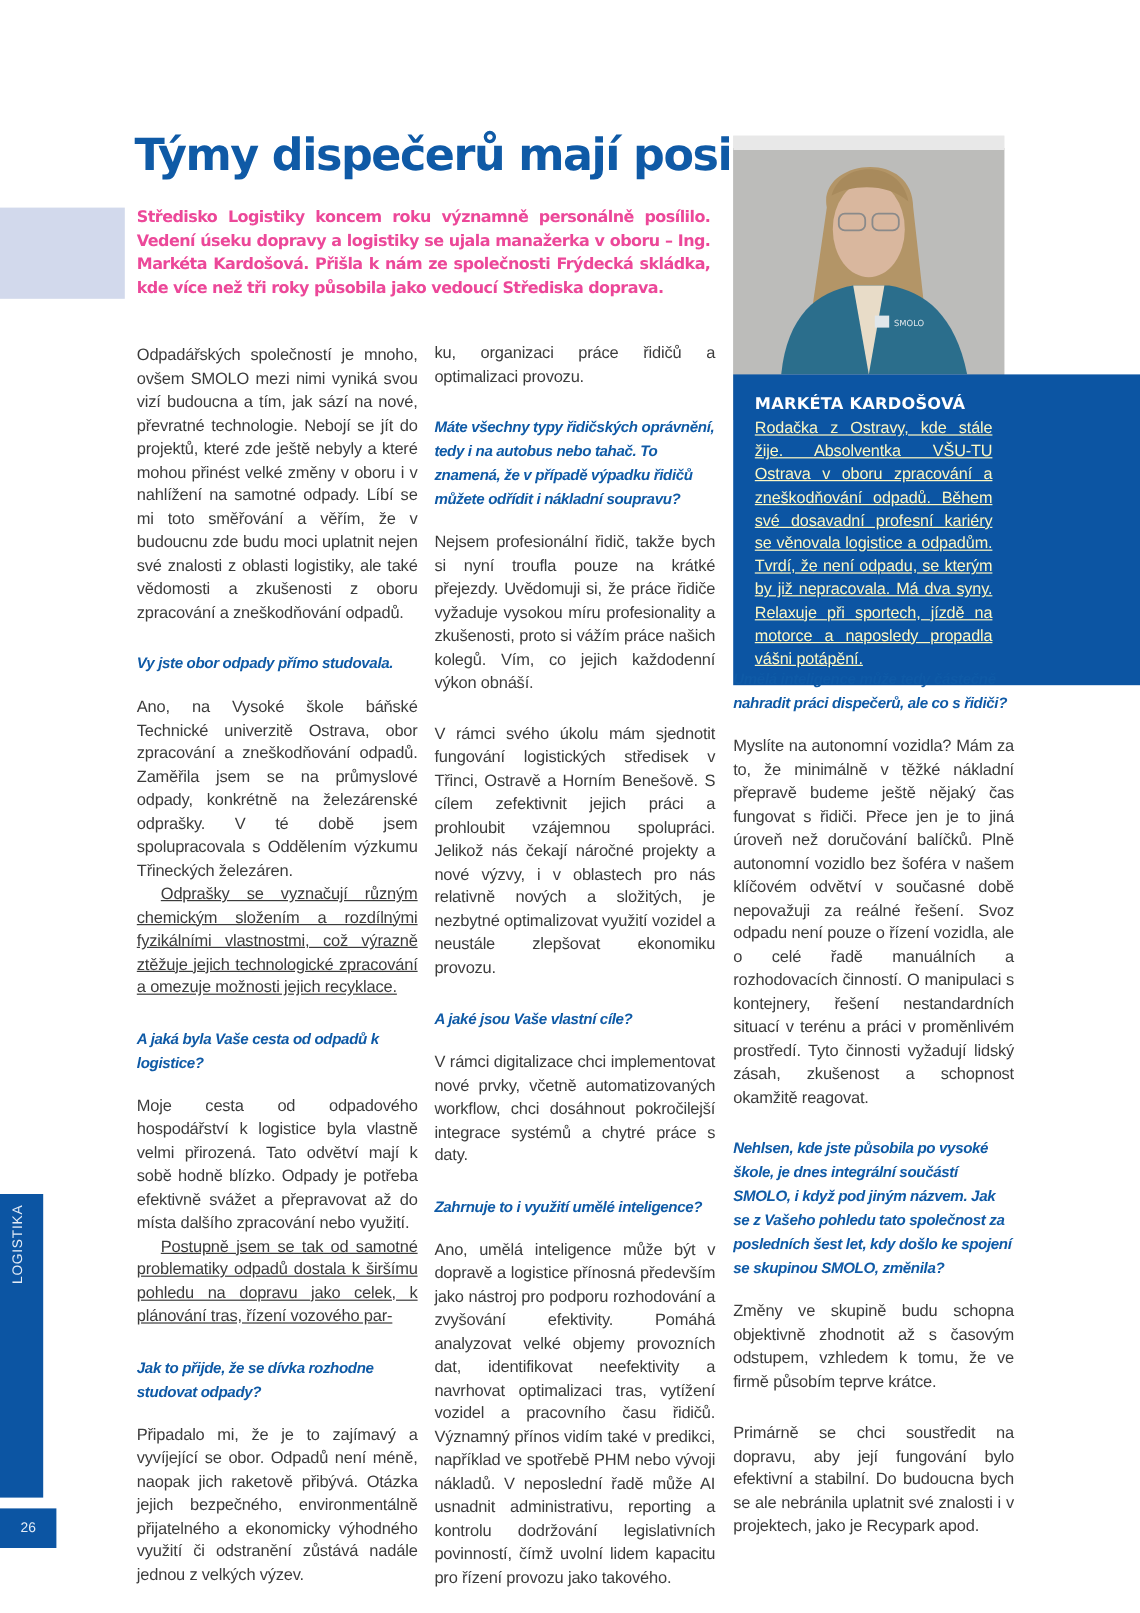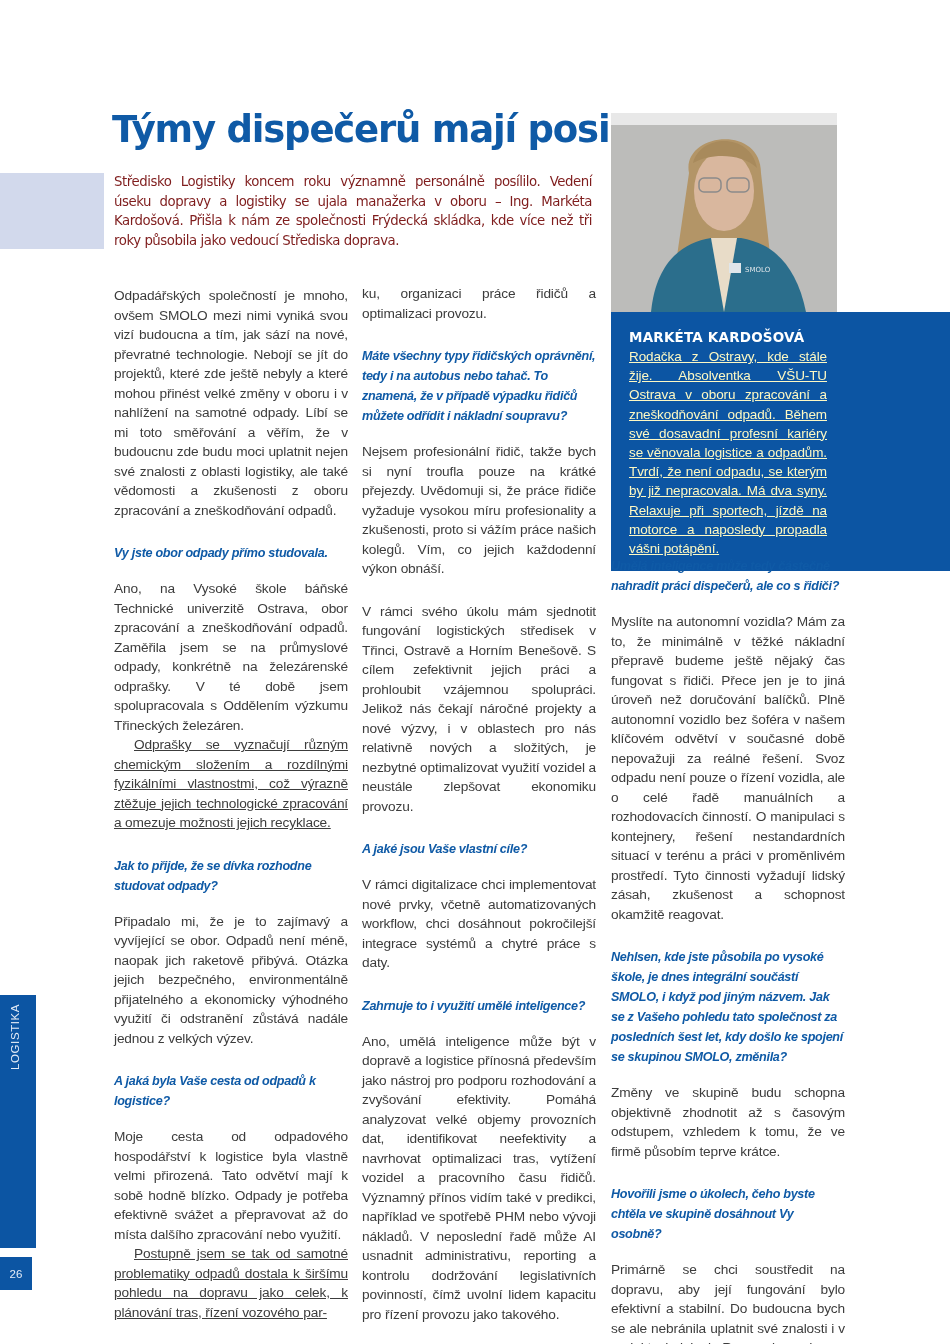--- a/index.html
+++ b/index.html
@@ -14,22 +14,22 @@
       font-family: "DejaVu Sans", sans-serif;
       font-weight: bold; font-size: 37px; letter-spacing: -1.2px;
       color: #0f5aa6; margin: 0; white-space: nowrap;
     }
     .lead-band {
       position: absolute; left: 0; top: 173px; width: 104px; height: 76px;
       background: #d2d9ec;
     }
     .lead {
       position: absolute; left: 114px; top: 172px; width: 478px;
-      font-family: "DejaVu Sans", sans-serif; font-weight: normal;
-      font-size: 13.3px; line-height: 19.5px; color: #7f1d1d;
+      font-family: "DejaVu Sans", sans-serif; font-weight: bold;
+      font-size: 13.3px; line-height: 19.5px; color: #ec4899;
       letter-spacing: -0.45px; text-align: justify;
     }
     .col {
       position: absolute; top: 270px; width: 234px;
       font-size: 13.7px; line-height: 19.5px; color: #3c3c3c;
     }
     .col1 { left: 114px; }
     .col2 { left: 362px; top: 268px; }
     .col3 { left: 611px; top: 556px; }
     .q {
@@ -63,21 +63,21 @@
       position: absolute; left: 0; top: 995px; width: 36px; height: 253px;
       background: #0c55a3;
     }
     .section-tab span {
       position: absolute; left: 9px; top: 75px;
       transform: rotate(-90deg); transform-origin: left top;
       color: #e4ecf7; font-size: 11.5px; letter-spacing: 0.6px;
       white-space: nowrap; display: block; width: 80px;
     }
     .page-no {
-      position: absolute; left: 0; top: 1257px; width: 32px; height: 33px;
+      position: absolute; left: 0; top: 1257px; width: 47px; height: 33px;
       background: #0c55a3; color: #e4ecf7; font-size: 11.5px;
       display: flex; align-items: center; justify-content: center;
     }
   </style>
 </head>
 <body>
 
 <h1 class="title">Týmy dispečerů mají posilu</h1>
 
 <div class="lead-band"></div>
@@ -111,30 +111,30 @@
     </div>
   </div>
   <div>
     <p class="q">Vy jste obor odpady přímo studovala.</p>
     <div class="a">
       <p>Ano, na Vysoké škole báňské Technické univerzitě Ostrava, obor zpracování a zneškodňování odpadů. Zaměřila jsem se na průmyslové odpady, konkrétně na železárenské odprašky. V té době jsem spolupracovala s Oddělením výzkumu Třineckých železáren.</p>
       <p class="indent">Odprašky se vyznačují různým chemickým složením a rozdílnými fyzikálními vlastnostmi, což výrazně ztěžuje jejich technologické zpracování a omezuje možnosti jejich recyklace.</p>
     </div>
   </div>
   <div>
-    <p class="q">Jak to přijde, že se dívka rozhodne studovat odpady?</p>
-    <div class="a">
-      <p>Připadalo mi, že je to zajímavý a vyvíjející se obor. Odpadů není méně, naopak jich raketově přibývá. Otázka jejich bezpečného, environmentálně přijatelného a ekonomicky výhodného využití či odstranění zůstává nadále jednou z velkých výzev.</p>
-    </div>
-  </div>
-  <div>
     <p class="q">A jaká byla Vaše cesta od odpadů k logistice?</p>
     <div class="a">
       <p>Moje cesta od odpadového hospodářství k logistice byla vlastně velmi přirozená. Tato odvětví mají k sobě hodně blízko. Odpady je potřeba efektivně svážet a přepravovat až do místa dalšího zpracování nebo využití.</p>
       <p class="indent">Postupně jsem se tak od samotné problematiky odpadů dostala k širšímu pohledu na dopravu jako celek, k plánování tras, řízení vozového par-</p>
+    </div>
+  </div>
+  <div>
+    <p class="q">Jak to přijde, že se dívka rozhodne studovat odpady?</p>
+    <div class="a">
+      <p>Připadalo mi, že je to zajímavý a vyvíjející se obor. Odpadů není méně, naopak jich raketově přibývá. Otázka jejich bezpečného, environmentálně přijatelného a ekonomicky výhodného využití či odstranění zůstává nadále jednou z velkých výzev.</p>
     </div>
   </div>
 </div>
 
 <div class="col col2">
   <div class="a">
     <p>ku, organizaci práce řidičů a optimalizaci provozu.</p>
   </div>
   <div>
     <p class="q">Máte všechny typy řidičských oprávnění, tedy i na autobus nebo tahač. To znamená, že v případě výpadku řidičů můžete odřídit i nákladní soupravu?</p>
@@ -168,21 +168,20 @@
       <p>Myslíte na autonomní vozidla? Mám za to, že minimálně v těžké nákladní přepravě budeme ještě nějaký čas fungovat s řidiči. Přece jen je to jiná úroveň než doručování balíčků. Plně autonomní vozidlo bez šoféra v našem klíčovém odvětví v současné době nepovažuji za reálné řešení. Svoz odpadu není pouze o řízení vozidla, ale o celé řadě manuálních a rozhodovacích činností. O manipulaci s kontejnery, řešení nestandardních situací v terénu a práci v proměnlivém prostředí. Tyto činnosti vyžadují lidský zásah, zkušenost a schopnost okamžitě reagovat.</p>
     </div>
   </div>
   <div>
     <p class="q">Nehlsen, kde jste působila po vysoké škole, je dnes integrální součástí SMOLO, i když pod jiným názvem. Jak se z Vašeho pohledu tato společnost za posledních šest let, kdy došlo ke spojení se skupinou SMOLO, změnila?</p>
     <div class="a">
       <p>Změny ve skupině budu schopna objektivně zhodnotit až s časovým odstupem, vzhledem k tomu, že ve firmě působím teprve krátce.</p>
     </div>
   </div>
   <div>
-    <p class="q">Hovořili jsme o úkolech, čeho byste chtěla ve skupině dosáhnout Vy osobně?</p>
     <div class="a">
       <p>Primárně se chci soustředit na dopravu, aby její fungování bylo efektivní a stabilní. Do budoucna bych se ale nebránila uplatnit své znalosti i v projektech, jako je Recypark apod.</p>
     </div>
   </div>
 </div>
 
 <div class="section-tab">
   <span>LOGISTIKA</span>
 </div>
 <div class="page-no">26</div>

